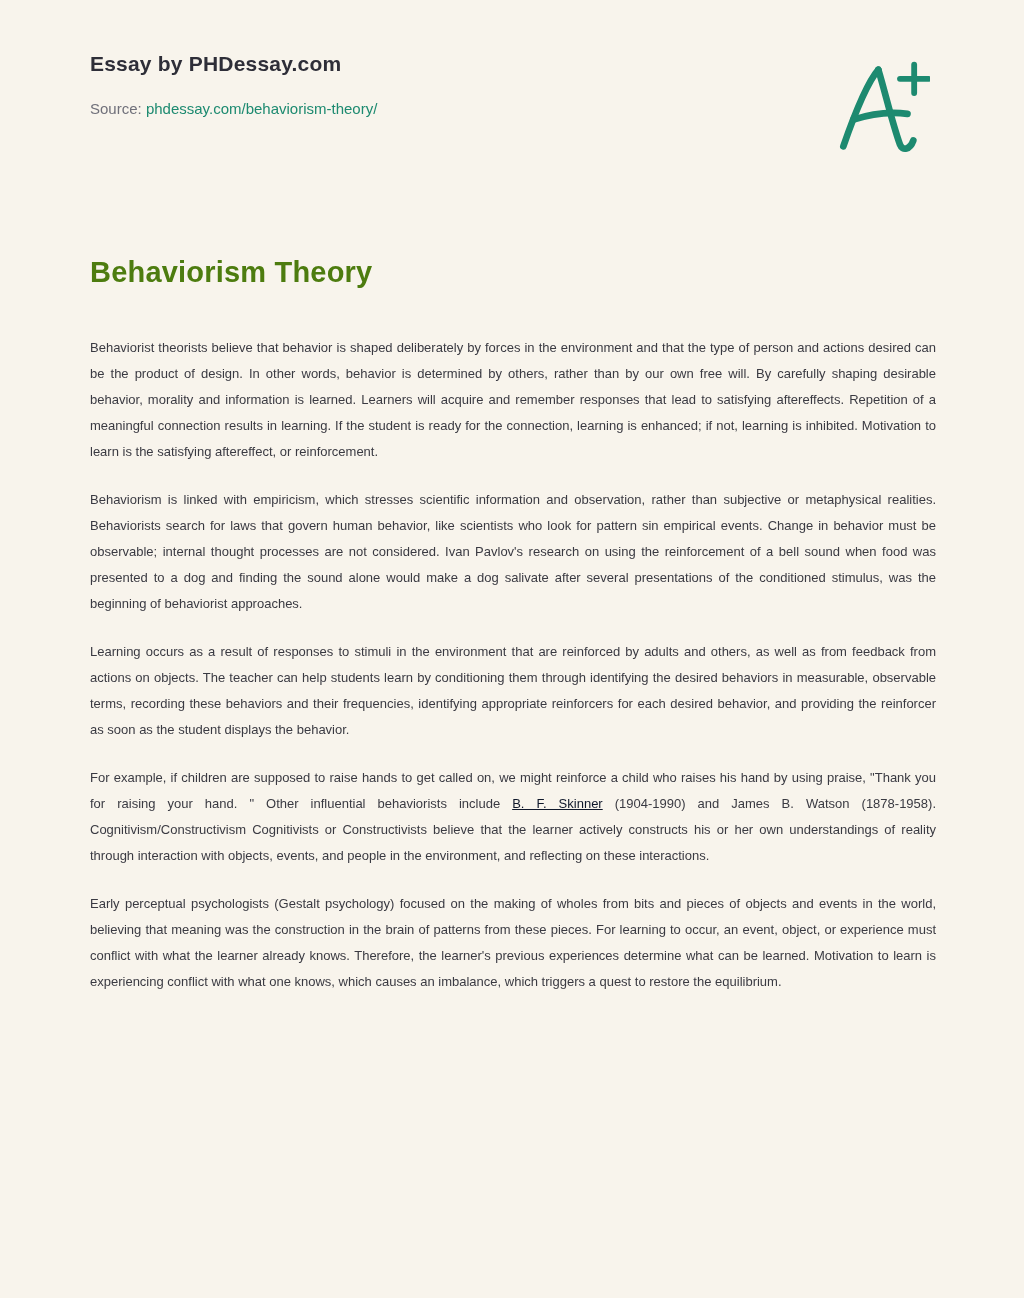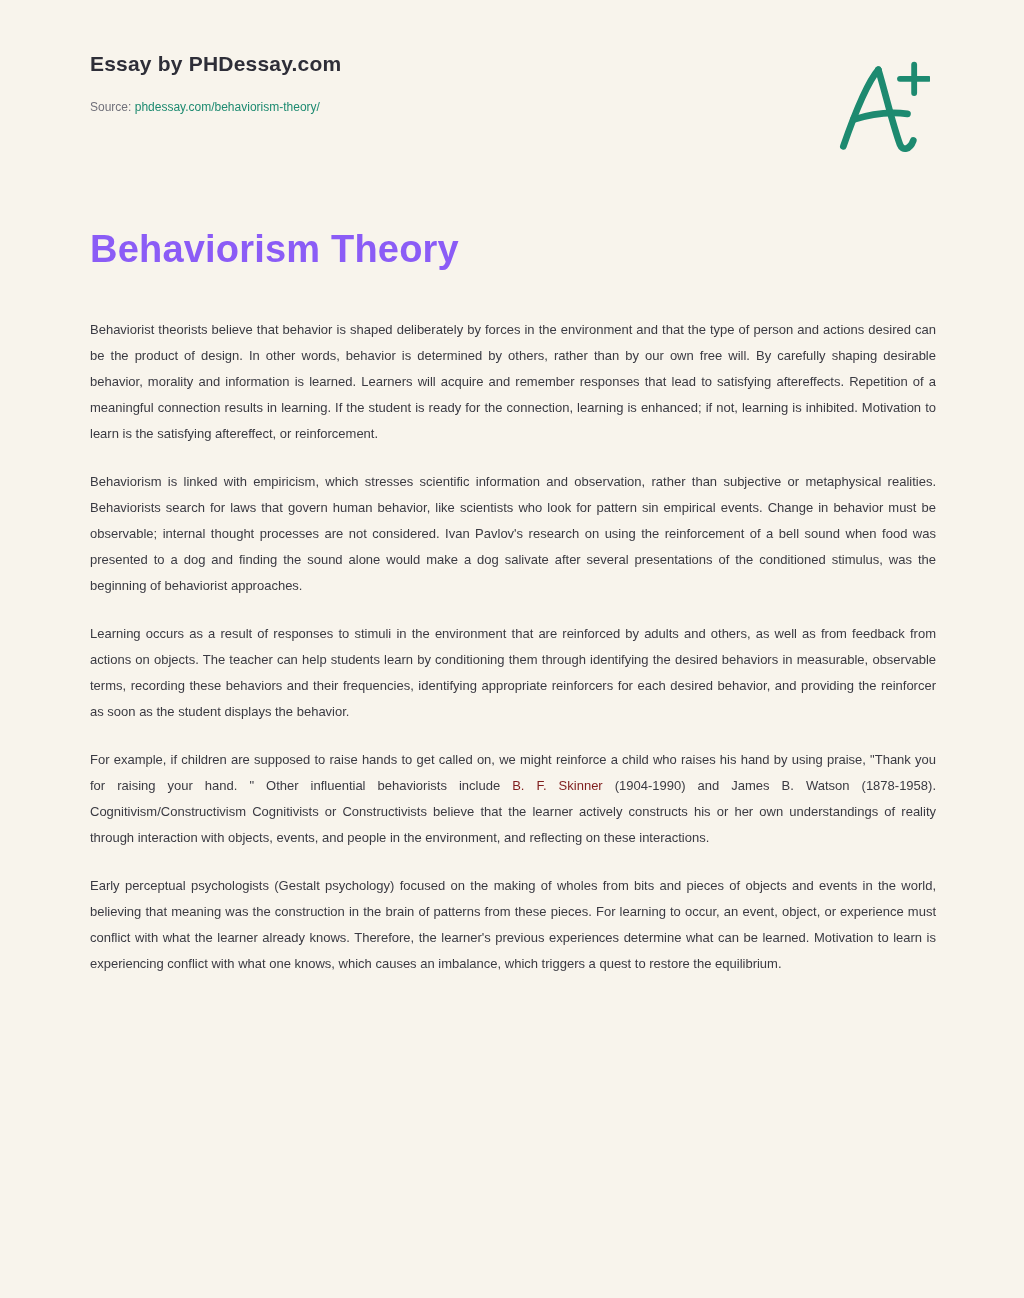--- a/index.html
+++ b/index.html
@@ -22,54 +22,55 @@
     align-items: flex-start;
   }
   .byline {
     font-size: 21px;
     font-weight: bold;
     color: #2e2e38;
     letter-spacing: 0.2px;
   }
   .source-line {
     margin-top: 24px;
-    font-size: 12px;
+    font-size: 15px;
     color: #70707a;
   }
   .source-link {
     color: #1d8a70;
     text-decoration: none;
     cursor: pointer;
   }
   .logo {
     width: 100px;
     height: 104px;
     margin-right: 6px;
     margin-top: 4px;
     flex: 0 0 auto;
   }
   .title {
-    margin-top: 68px;
-    font-size: 38px;
+    margin-top: 96px;
+    font-size: 29px;
     font-weight: bold;
-    color: #8b5cf6;
+    color: #4d7c0f;
     letter-spacing: 0.2px;
   }
   .body-text {
     margin-top: 46px;
   }
   .body-text p {
     font-size: 13px;
     line-height: 26px;
     text-align: justify;
     color: #3a3a42;
     margin-bottom: 22px;
   }
   .inline-link {
-    color: #7f1d1d;
+    color: #0f172a;
+    text-decoration: underline;
     cursor: pointer;
   }
 </style>
 </head>
 <body>
 
 <div class="page">
 
   <div class="header">
     <div>

